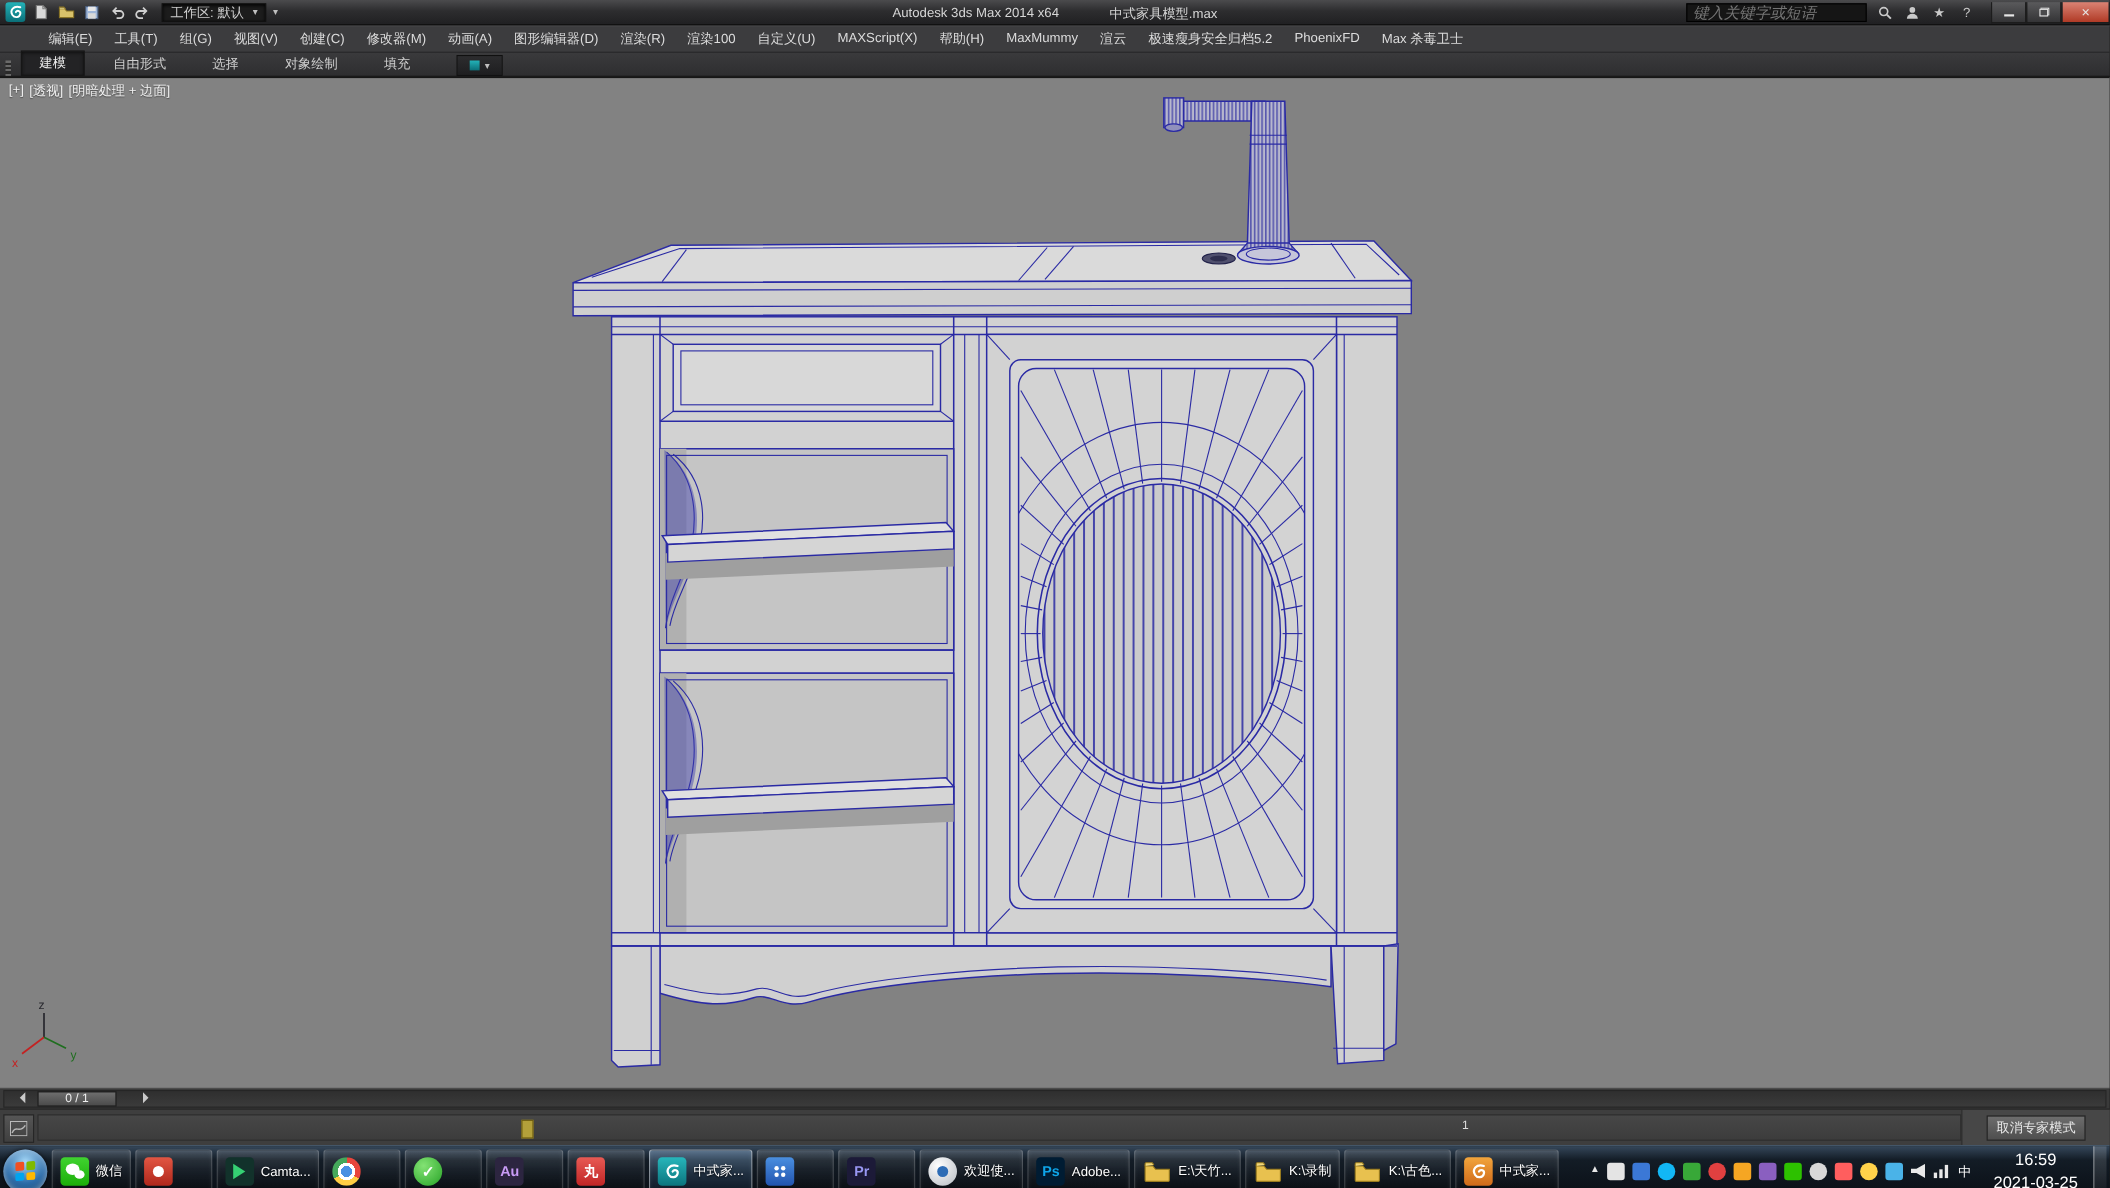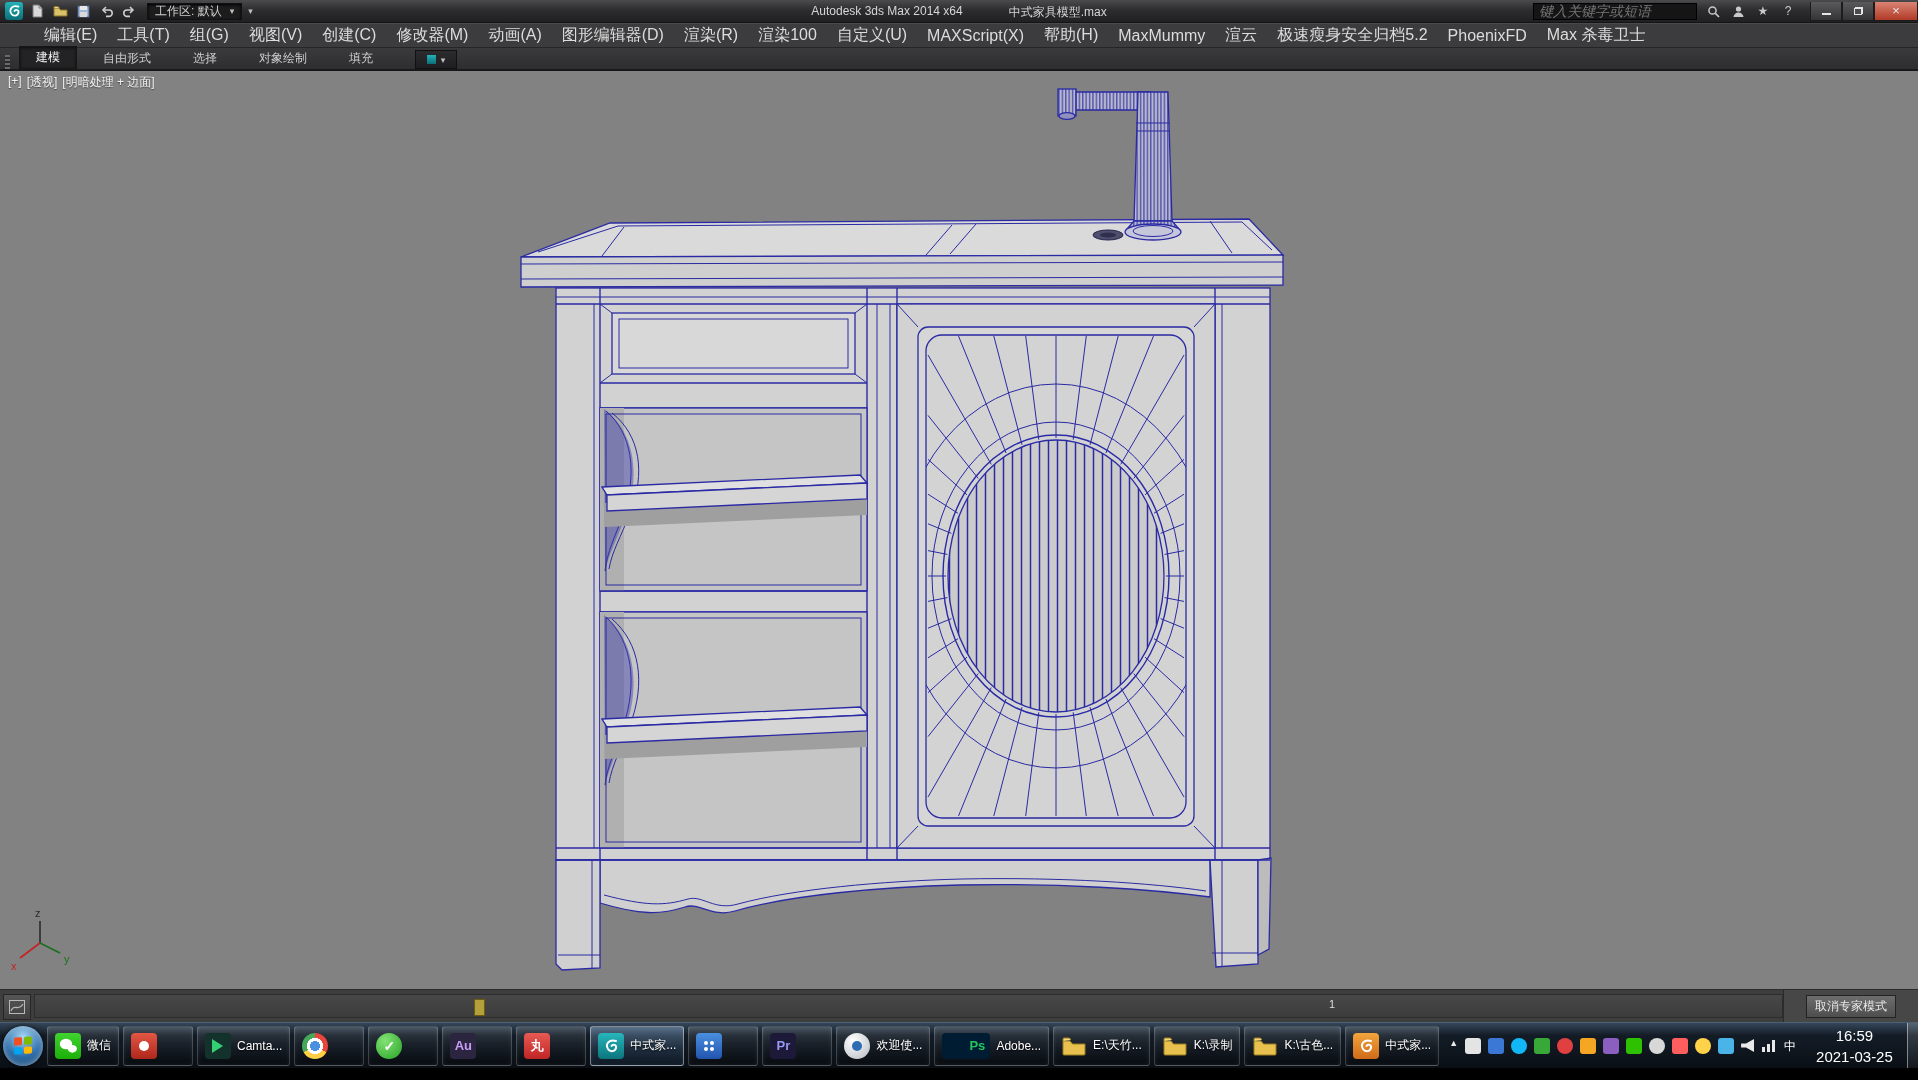--- a/index.html
+++ b/index.html
@@ -29,21 +29,21 @@
       background:linear-gradient(#5a5a5c,#343436);border:1px solid #1c1c1c;border-top:none;color:#e6e6e6;}
   .wb.close{width:42px;background:linear-gradient(#da8374,#b03a26);font-size:13px;}
   .minbar{width:9px;height:2px;background:#e6e6e6;margin-top:6px;}
   .restsq{position:relative;width:9px;height:8px;}
   .restsq i{position:absolute;border:1px solid #e6e6e6;width:6px;height:5px;display:block;}
   .restsq i:first-child{right:0;top:0;}
   .restsq i:last-child{left:0;bottom:0;background:#4a4a4c;}
 
   
   .menubar{height:23px;flex:none;background:#3c3c3e;border-top:1px solid #4a4a4c;border-bottom:1px solid #252527;
-           display:flex;align-items:center;font-size:16px;color:#dcdcdc;padding-left:34px;}
+           display:flex;align-items:flex-start;font-size:12px;color:#dcdcdc;padding-left:34px;}
   .menu-item{padding:3px 10px;white-space:nowrap;cursor:default;}
 
   
   .ribbonbar{height:21px;flex:none;background:linear-gradient(#3a3a3c,#2e2e30);display:flex;align-items:flex-end;
              color:#cfcfcf;font-size:12px;border-bottom:1px solid #191919;}
   .grip{width:5px;height:14px;margin:0 9px 0 5px;
         background:repeating-linear-gradient(#6a6a6a 0 2px,#2a2a2a 2px 4px);}
   .rtab{padding:2px 16px;margin-right:10px;white-space:nowrap;}
   .rtab.active{background:#232325;border:1px solid #161616;box-shadow:inset 0 1px 3px #0d0d0d;color:#efefef;}
   .rb-dd{margin-left:16px;width:40px;height:17px;background:linear-gradient(#2c2c2e,#1e1e20);
@@ -111,21 +111,21 @@
                        conic-gradient(#e8453c 0 120deg,#ffce44 120deg 240deg,#45a85b 240deg 360deg);}
   .i-green{border-radius:50%;background:radial-gradient(circle at 35% 30%,#83e274,#27a326);font-size:14px;}
   .i-au{background:#2c2540;color:#c89bf5;}
   .i-pill{background:linear-gradient(#e85a54,#c02525);}
   .i-max{background:linear-gradient(#27b6bb,#0c757e);}
   .i-maxorange{background:linear-gradient(#f2a53c,#cf6a1a);}
   .i-blue{background:linear-gradient(#4a8fe0,#2254ae);}
   .i-pr{background:#1c1a38;color:#9897f2;text-align:right;}
   .i-welcome{border-radius:50%;background:radial-gradient(circle at 35% 30%,#fefefe,#b6bcc3);}
   .i-welcome i{width:10px;height:10px;border-radius:50%;background:#2d6cb5;display:block;}
-  .i-ps{background:#001c33;color:#22c55e;padding-left:22px;}
+  .i-ps{background:#001c33;color:#0ea5e9;}
   .tray{margin-left:auto;display:flex;align-items:center;gap:7px;padding:0 6px;flex:none;}
   .tray-ic{width:16px;height:16px;border-radius:3px;flex:none;}
   .chev{color:#e8e8e8;font-size:9px;width:auto;background:none;}
   .spk{width:13px;height:13px;background:#e9e9e9;
        clip-path:polygon(0 35%,38% 35%,100% 0,100% 100%,38% 65%,0 65%);background-clip:border-box;border-radius:0;}
   .net{position:relative;width:16px;height:13px;background:none;border-radius:0;}
   .net i{position:absolute;bottom:0;width:3px;background:#e9e9e9;display:block;}
   .net i:nth-child(1){left:1px;height:5px;}
   .net i:nth-child(2){left:6px;height:8px;}
   .net i:nth-child(3){left:11px;height:12px;}
@@ -427,20 +427,27 @@
         <line x1="40" y1="872" x2="40" y2="850" stroke="#2a2a30" stroke-width="1.6"></line>
         <line x1="40" y1="872" x2="20" y2="887" stroke="#c42222" stroke-width="1.6"></line>
         <line x1="40" y1="872" x2="60" y2="882" stroke="#1e6e1e" stroke-width="1.6"></line>
         <text x="35" y="846" font-size="11" fill="#2a2a30">z</text>
         <text x="11" y="899" font-size="11" fill="#c42222">x</text>
         <text x="64" y="892" font-size="11" fill="#1e6e1e">y</text>
       </g>
     </svg>
   </div>
 
+  <div class="timeslider">
+    <div class="ts-track">
+      <span class="tri tri-l"></span>
+      <div class="ts-btn">0 / 1</div>
+      <span class="tri tri-r"></span>
+    </div>
+  </div>
 
   <div class="trackrow">
     <div class="mini-btn">
       <svg width="16" height="14" viewBox="0 0 16 14">
           <rect x="0.5" y="0.5" width="15" height="13" fill="none" stroke="#b9b9b9"></rect>
           <path d="M2,11 C5,3 9,12 14,4" fill="none" stroke="#b9b9b9" stroke-width="1.3"></path>
         </svg>
     </div>
     <div class="ruler">
       <span class="key"></span>

